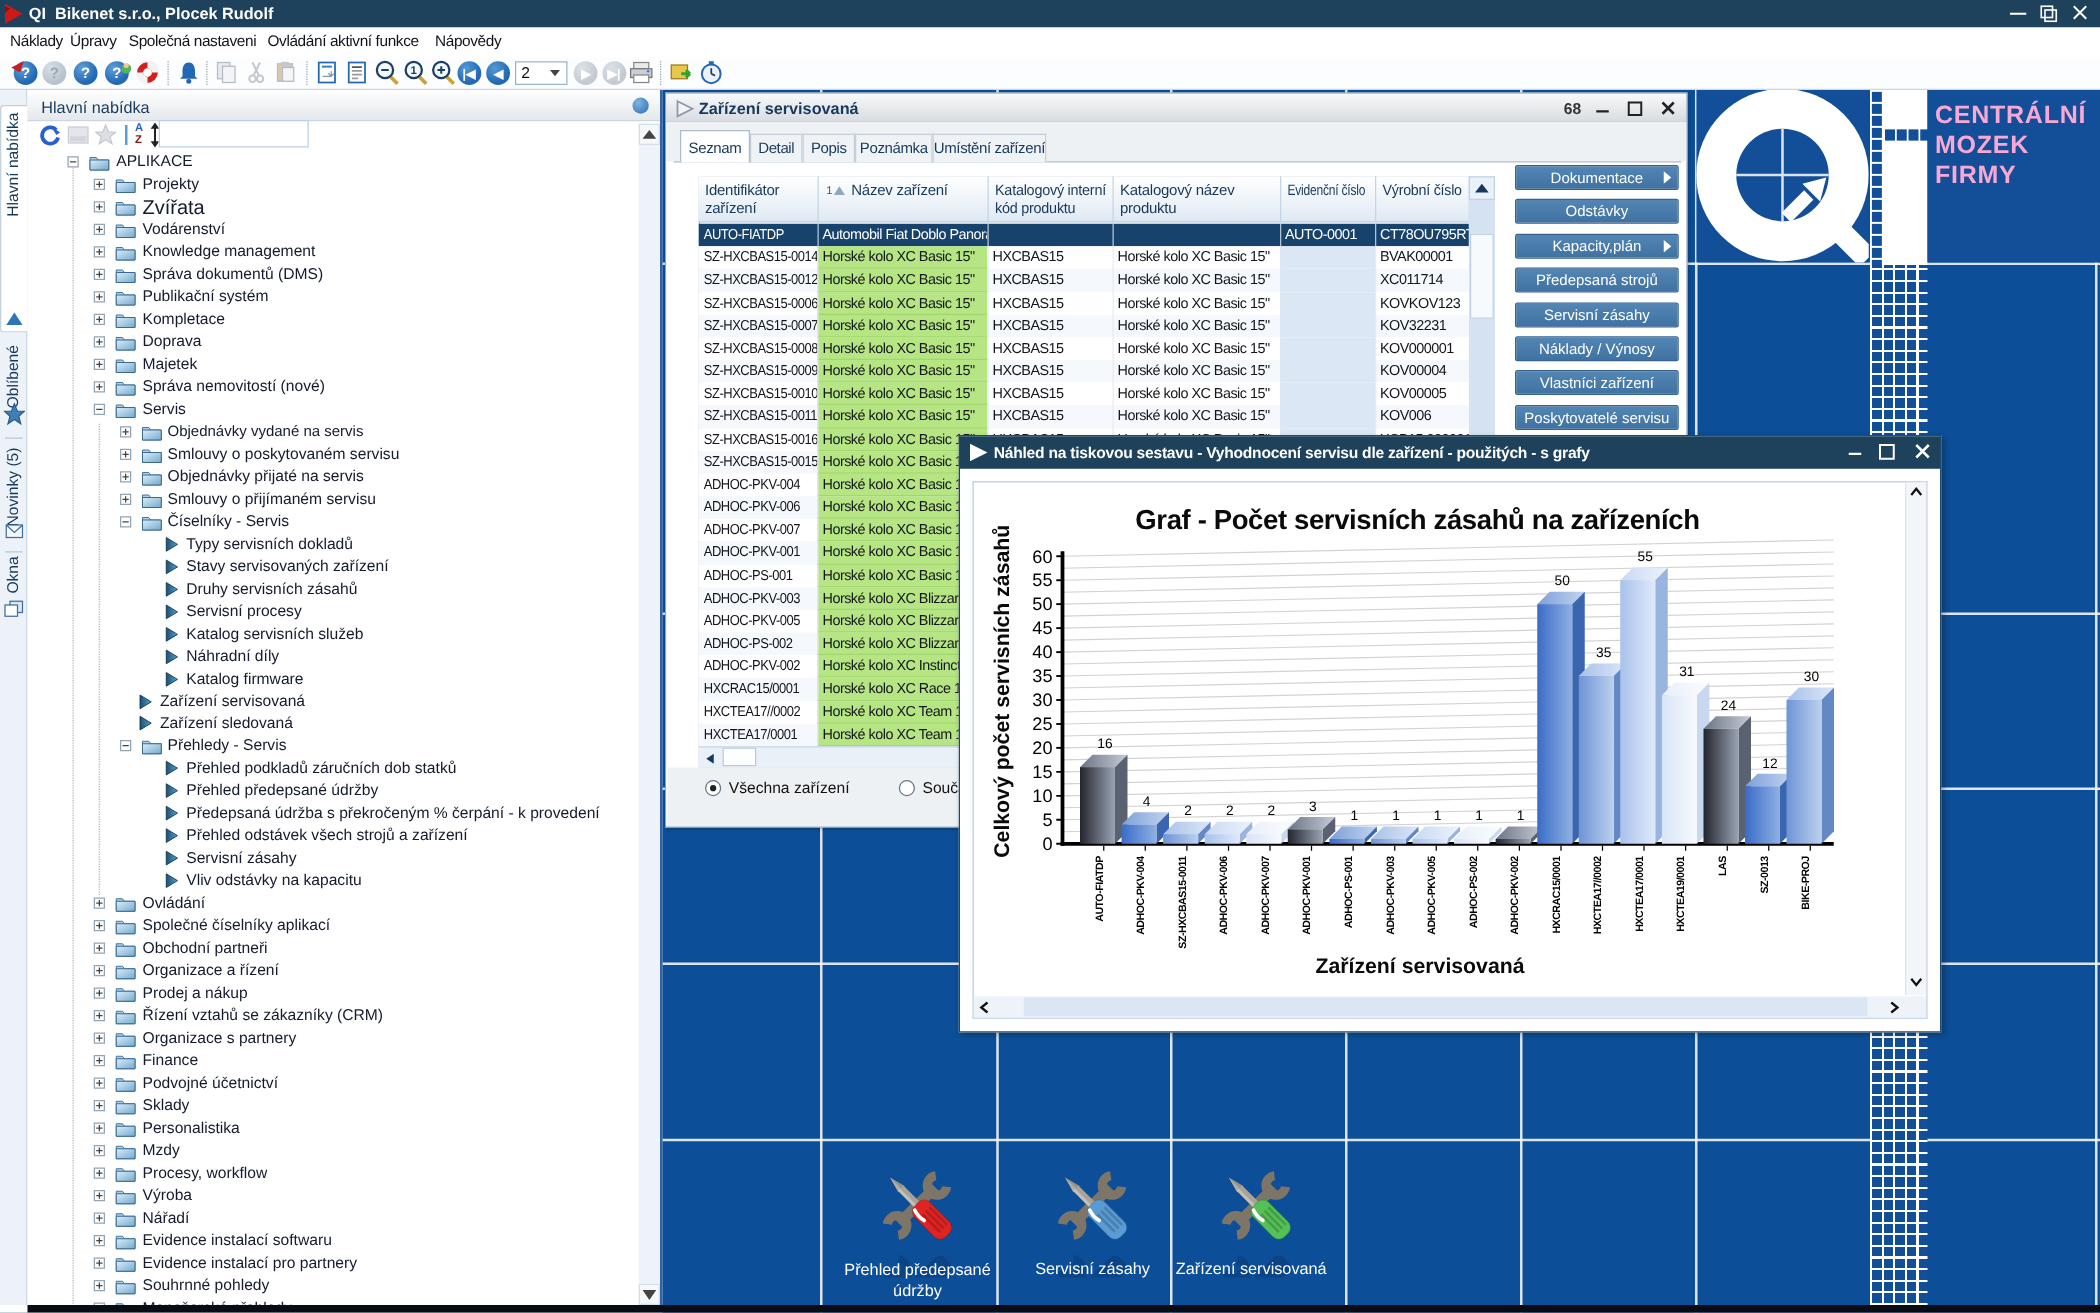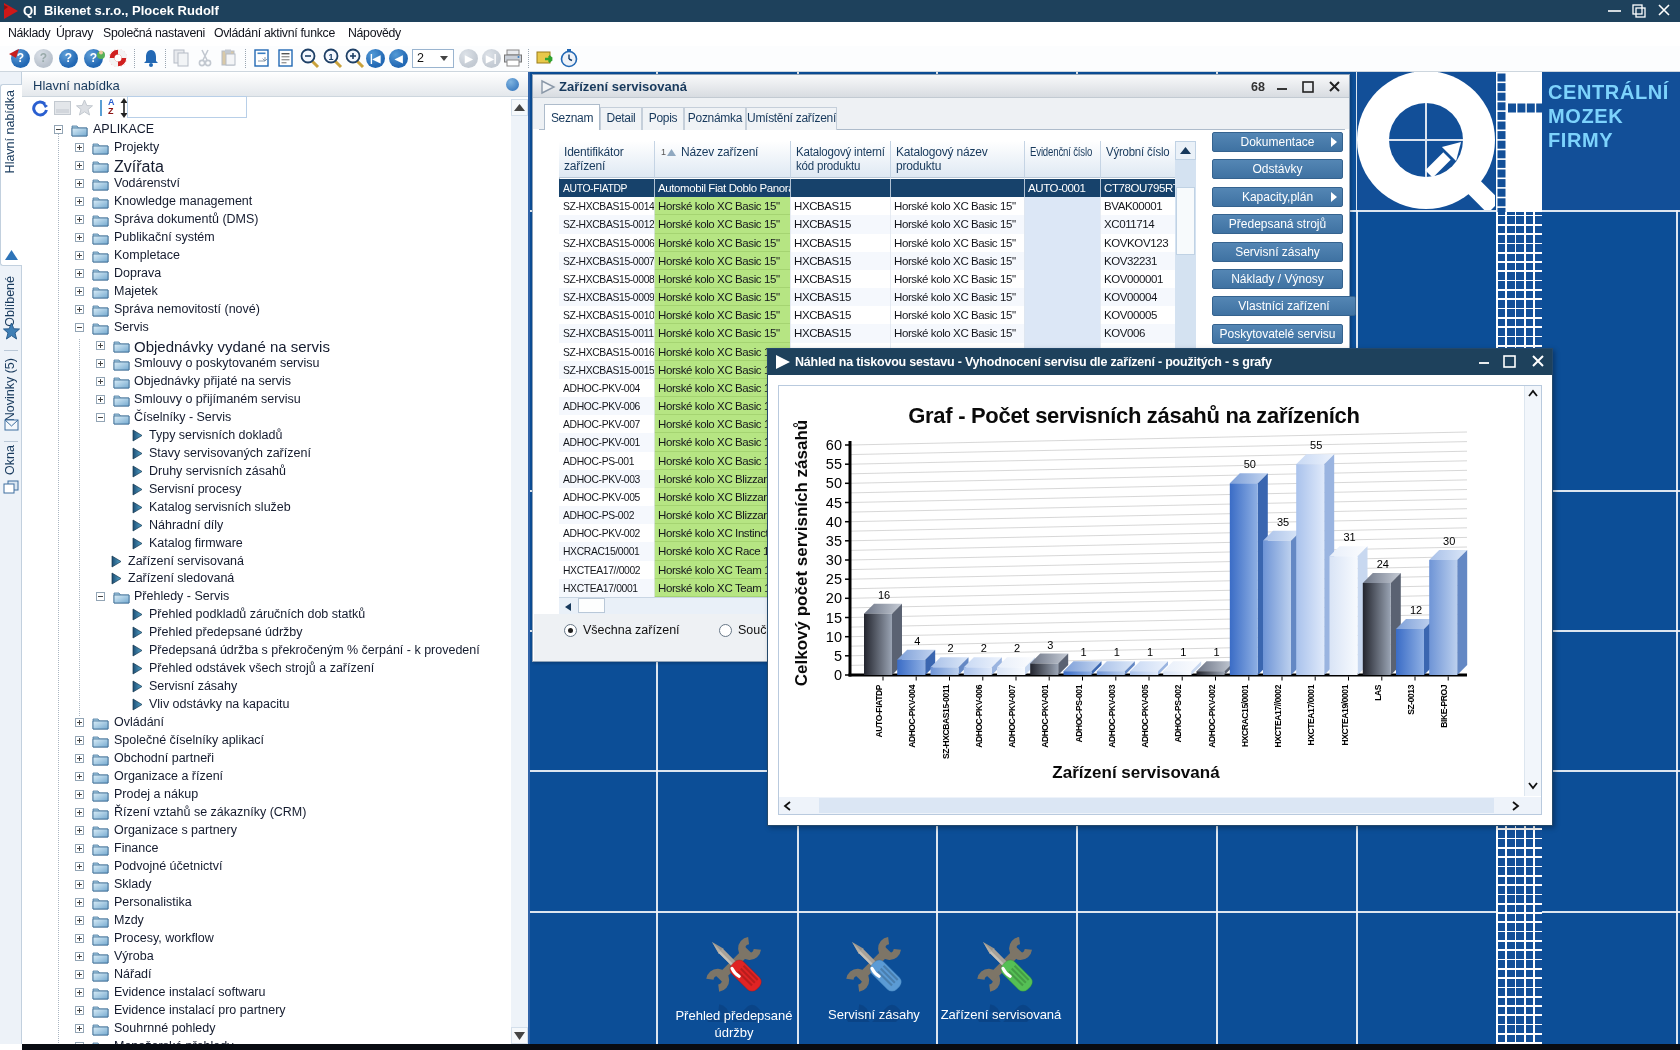--- a/index.html
+++ b/index.html
@@ -285,21 +285,21 @@
           <path d="M1 5 L16 5 L16 13 L1 13 Z" fill="url(#fg)" stroke="#3a6a92" stroke-width="0.8"></path>
         </svg>
 <div class="tx" style="left:114px;top:320px;font-size:12.5px;color:#141b2e;">Servis</div>
 <div class="abs" style="left:96px;top:341px;width:9px;height:9px;background:#fff;border:1px solid #93a5b5;"></div>
         <div class="abs" style="left:98px;top:345px;width:5px;height:1px;background:#444;"></div>
         <div class="abs" style="left:100px;top:343px;width:1px;height:5px;background:#444;"></div>
 <svg class="abs" style="left:113px;top:339px" width="17" height="14">
           <path d="M1 3 L6 3 L7.5 5 L16 5 L16 13 L1 13 Z" fill="#aed2e6" stroke="#44759c" stroke-width="0.8"></path>
           <path d="M1 5 L16 5 L16 13 L1 13 Z" fill="url(#fg)" stroke="#3a6a92" stroke-width="0.8"></path>
         </svg>
-<div class="tx" style="left:134px;top:338px;font-size:15px;color:#141b2e;">Objednávky vydané na servis</div>
+<div class="tx" style="left:134px;top:338px;font-size:12px;color:#141b2e;">Objednávky vydané na servis</div>
 <div class="abs" style="left:96px;top:359px;width:9px;height:9px;background:#fff;border:1px solid #93a5b5;"></div>
         <div class="abs" style="left:98px;top:363px;width:5px;height:1px;background:#444;"></div>
         <div class="abs" style="left:100px;top:361px;width:1px;height:5px;background:#444;"></div>
 <svg class="abs" style="left:113px;top:357px" width="17" height="14">
           <path d="M1 3 L6 3 L7.5 5 L16 5 L16 13 L1 13 Z" fill="#aed2e6" stroke="#44759c" stroke-width="0.8"></path>
           <path d="M1 5 L16 5 L16 13 L1 13 Z" fill="url(#fg)" stroke="#3a6a92" stroke-width="0.8"></path>
         </svg>
 <div class="tx" style="left:134px;top:356px;font-size:12.5px;color:#141b2e;">Smlouvy o poskytovaném servisu</div>
 <div class="abs" style="left:96px;top:377px;width:9px;height:9px;background:#fff;border:1px solid #93a5b5;"></div>
         <div class="abs" style="left:98px;top:381px;width:5px;height:1px;background:#444;"></div>
@@ -585,21 +585,21 @@
 <rect width="138" height="138" fill="#124F98"></rect>
 <circle cx="69" cy="68" r="69" fill="#fff"></circle>
 <circle cx="69" cy="68" r="37" fill="#124F98"></circle>
 <line x1="69" y1="31" x2="69" y2="105" stroke="#dbe3ef" stroke-width="2"></line>
 <line x1="32" y1="68" x2="106" y2="68" stroke="#dbe3ef" stroke-width="2"></line>
 <line x1="72" y1="102" x2="90" y2="84" stroke="#fff" stroke-width="10.5"></line>
 <polygon points="104,70 99.1,89.1 84.9,74.9" fill="#fff"></polygon>
 <line x1="110" y1="108" x2="137" y2="135" stroke="#fff" stroke-width="18"></line>
 </svg>
 <div class="abs" style="left:1012px;top:0;width:138px;height:138px;background:#124F98;"></div>
-<div class="tx" style="left:1018px;top:8px;font-size:20px;font-weight:bold;color:#7dd3fc;line-height:24px;letter-spacing:0.6px;">CENTRÁLNÍ<br>MOZEK<br>FIRMY</div>
+<div class="tx" style="left:1018px;top:8px;font-size:20px;font-weight:bold;color:#f9a8d4;line-height:24px;letter-spacing:0.6px;">CENTRÁLNÍ<br>MOZEK<br>FIRMY</div>
 </div>
 <svg class="abs" style="left:700px;top:930px" width="68" height="92" viewBox="0 0 68 92">
       <g transform="rotate(45 34 34)" fill="#7d7567">
         <path d="M43.1 4.9 A11.5 11.5 0 1 1 24.9 4.9 L30.7 9.4 A4.2 4.2 0 1 0 37.3 9.4 Z"></path>
         <path d="M24.9 64.1 A11.5 11.5 0 1 1 43.1 64.1 L37.3 59.6 A4.2 4.2 0 1 0 30.7 59.6 Z"></path>
         <rect x="29.8" y="14" width="8.4" height="41"></rect>
       </g>
       <g transform="rotate(-45 34 34)">
         <polygon points="30.5,16 34,3 37.5,16" fill="#98938a"></polygon>
         <polygon points="30.5,16 34,3 34,16" fill="#b3aea5"></polygon>
@@ -1172,21 +1172,21 @@
         <polygon points="1,0 7,5 1,10" fill="#fff"></polygon>
       </svg>
 <div class="abs" style="left:679px;top:84px;width:131px;height:20px;background:linear-gradient(#5486b4,#3f72a2);border:1px solid #35638f;border-radius:2px;color:#fff;font-size:12px;text-align:center;line-height:19px;">Odstávky</div>
 <div class="abs" style="left:679px;top:112px;width:131px;height:20px;background:linear-gradient(#5486b4,#3f72a2);border:1px solid #35638f;border-radius:2px;color:#fff;font-size:12px;text-align:center;line-height:19px;">Kapacity,plán</div>
 <svg class="abs" style="left:797px;top:117px" width="8" height="10">
         <polygon points="1,0 7,5 1,10" fill="#fff"></polygon>
       </svg>
 <div class="abs" style="left:679px;top:139px;width:131px;height:20px;background:linear-gradient(#5486b4,#3f72a2);border:1px solid #35638f;border-radius:2px;color:#fff;font-size:12px;text-align:center;line-height:19px;">Předepsaná strojů</div>
 <div class="abs" style="left:679px;top:167px;width:131px;height:20px;background:linear-gradient(#5486b4,#3f72a2);border:1px solid #35638f;border-radius:2px;color:#fff;font-size:12px;text-align:center;line-height:19px;">Servisní zásahy</div>
 <div class="abs" style="left:679px;top:194px;width:131px;height:20px;background:linear-gradient(#5486b4,#3f72a2);border:1px solid #35638f;border-radius:2px;color:#fff;font-size:12px;text-align:center;line-height:19px;">Náklady / Výnosy</div>
-<div class="abs" style="left:679px;top:221px;width:144px;height:20px;background:linear-gradient(#5486b4,#3f72a2);border:1px solid #35638f;border-radius:2px;color:#fff;font-size:12px;text-align:center;line-height:19px;">Vlastníci zařízení</div>
+<div class="abs" style="left:679px;top:221px;width:131px;height:20px;background:linear-gradient(#5486b4,#3f72a2);border:1px solid #35638f;border-radius:2px;color:#fff;font-size:12px;text-align:center;line-height:19px;">Vlastníci zařízení</div>
 <div class="abs" style="left:679px;top:249px;width:131px;height:20px;background:linear-gradient(#5486b4,#3f72a2);border:1px solid #35638f;border-radius:2px;color:#fff;font-size:12px;text-align:center;line-height:19px;">Poskytovatelé servisu</div>
 </div>
 <div class="abs" style="left:767px;top:348px;width:786px;height:478px;background:#fff;border:1px solid #23486b;box-shadow:2px 2px 5px rgba(0,0,0,.3);padding-left:36px;">
 <div class="abs" style="left:0;top:0;width:784px;height:26px;background:#1E415C;"></div>
 <svg class="abs" style="left:6px;top:5px" width="18" height="16">
         <polygon points="2,1 16,8 2,15" fill="#fff"></polygon>
       </svg>
 <div class="tx" style="left:27px;top:6px;font-size:12.5px;letter-spacing:-0.2px;font-weight:bold;color:#fff;">Náhled na tiskovou sestavu - Vyhodnocení servisu dle zařízení - použitých - s grafy</div>
 <svg class="abs" style="left:705px;top:5px" width="78" height="16">
         <line x1="6" y1="9" x2="16" y2="9" stroke="#fff" stroke-width="1.8"></line>

